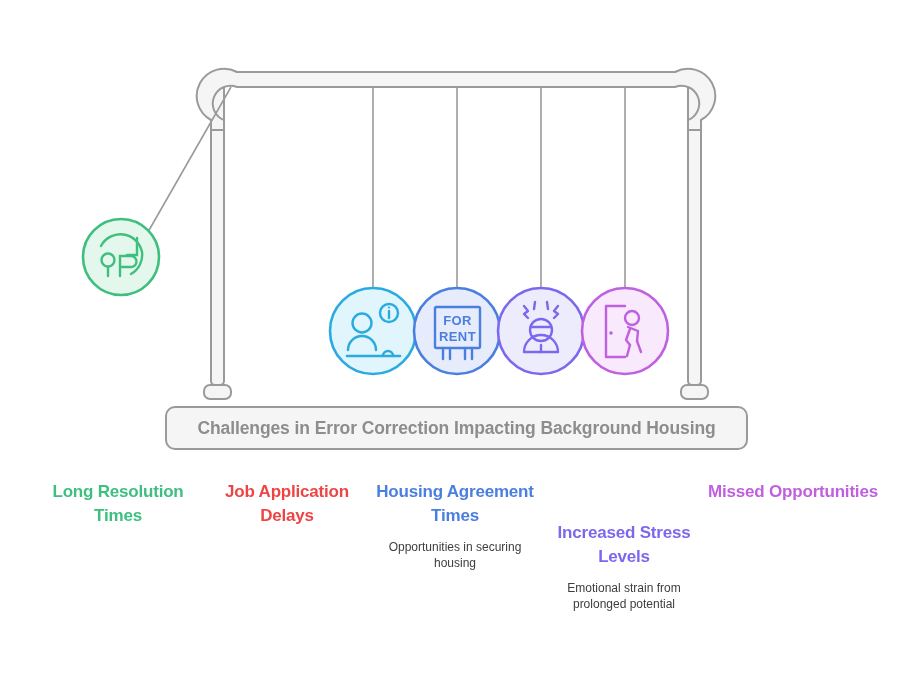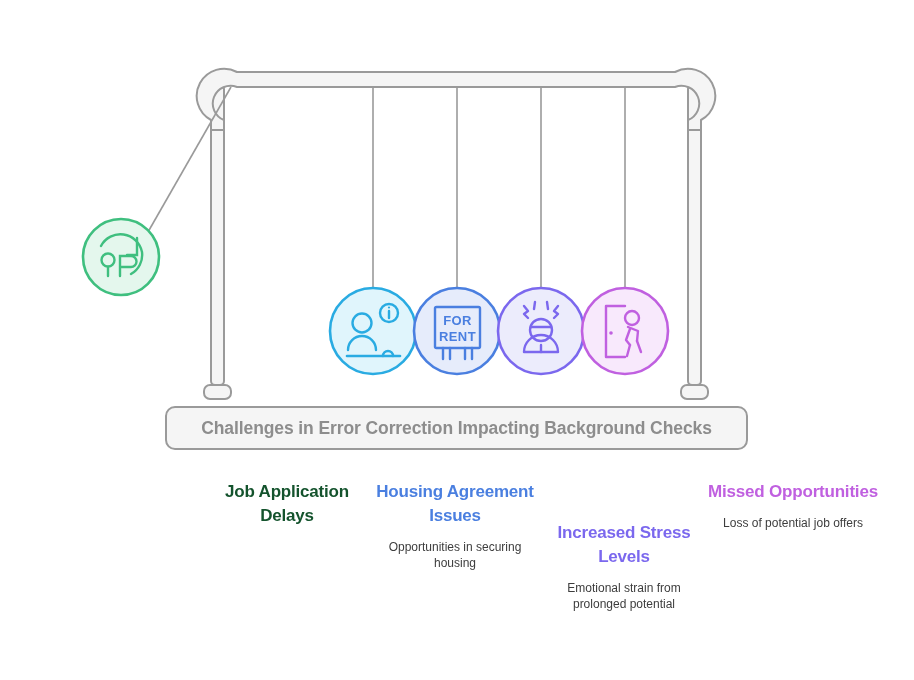--- a/index.html
+++ b/index.html
@@ -143,41 +143,41 @@
         <circle cx="632" cy="318" r="7"></circle>
         <path d="M628,327 L638,331 L637,341"></path>
         <path d="M637,341 L641,352"></path>
         <path d="M630,329 L626,340 L630,345"></path>
         <path d="M630,345 L627,356"></path>
       </g>
     </g>
   </svg>
 
   <div class="title-bar">
-    <span class="title-bar-text">Challenges in Error Correction Impacting Background Checks</span>
+    <span class="title-bar-text">Challenges in Error Correction Impacting Background Housing</span>
   </div>
 
   <div class="legend">
 
     <div class="col" style="left:33px;">
+      <div class="col-title" style="color:#3fbf7f;">Long Resolution Times</div>
     </div>
 
     <div class="col" style="left:202px;">
-      <div class="col-title" style="color:#14532d;">Job Application Delays</div>
+      <div class="col-title" style="color:#ef4444;">Job Application Delays</div>
     </div>
 
     <div class="col" style="left:370px;">
-      <div class="col-title" style="color:#4a7fe0;">Housing Agreement Issues</div>
+      <div class="col-title" style="color:#4a7fe0;">Housing Agreement Times</div>
       <div class="col-desc">Opportunities in securing housing</div>
     </div>
 
     <div class="col" style="left:539px;margin-top:41px;">
       <div class="col-title" style="color:#7b68ee;">Increased Stress Levels</div>
       <div class="col-desc">Emotional strain from prolonged potential</div>
     </div>
 
     <div class="col" style="left:708px;">
       <div class="col-title" style="color:#c060e0;">Missed Opportunities</div>
-      <div class="col-desc">Loss of potential job offers</div>
     </div>
 
   </div>
 </div>
 
 </body></html>

